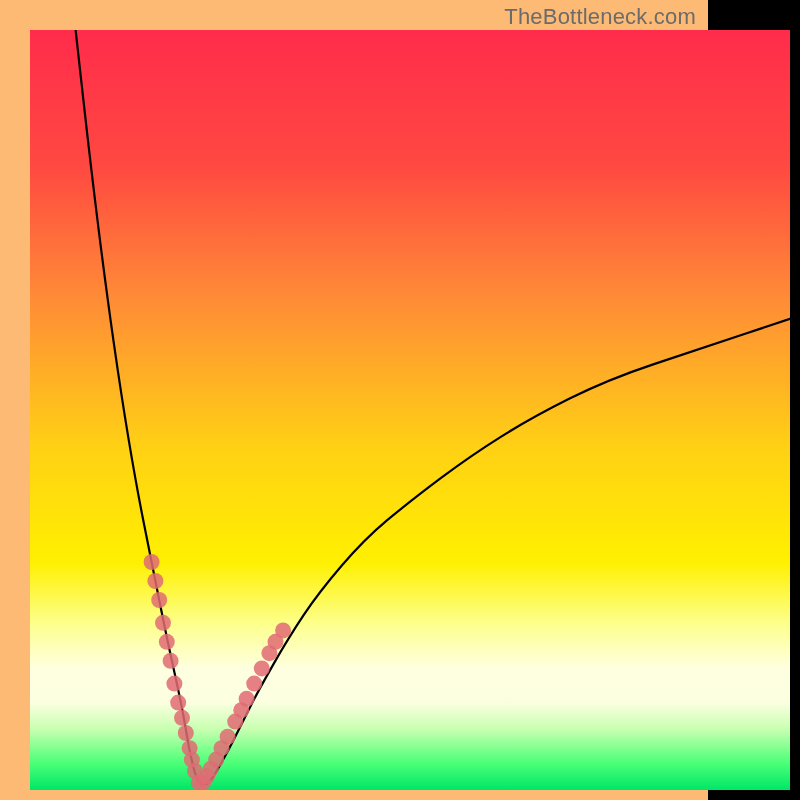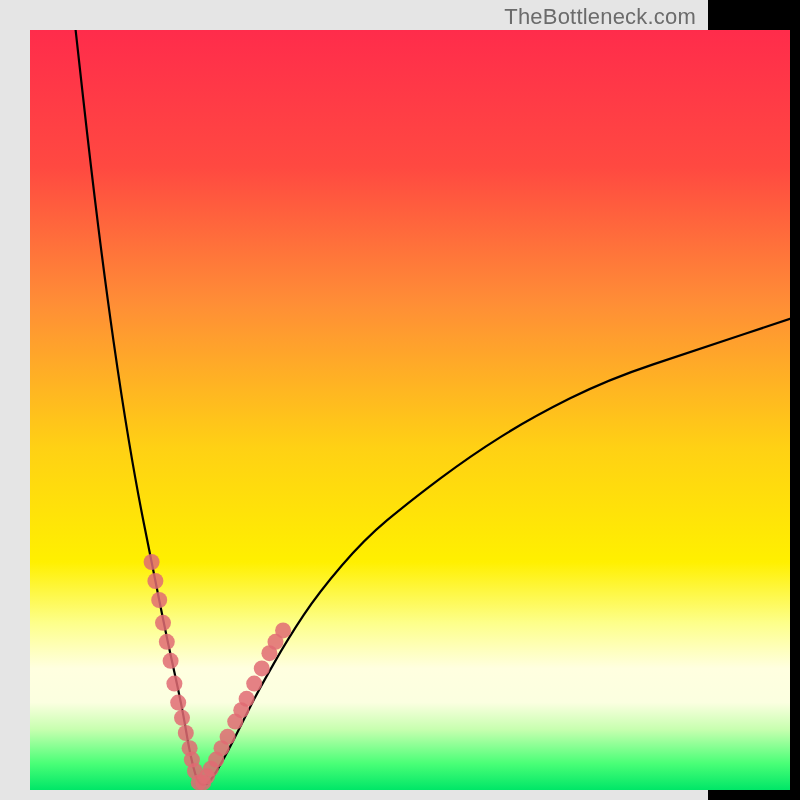--- a/index.html
+++ b/index.html
@@ -8,21 +8,21 @@
     width: 800px;
     height: 800px;
     overflow: hidden;
     background: #000;
     font-family: Arial, Helvetica, sans-serif;
   }
   .frame {
     position: relative;
     width: 708px;
     height: 800px;
-    background: #e5e5e5;
+    background: #fdba74;
   }
   .plot-area {
     position: absolute;
     left: 30px;
     top: 30px;
     width: 760px;
     height: 760px;
     overflow: hidden;
   }
   .gradient-bg {

